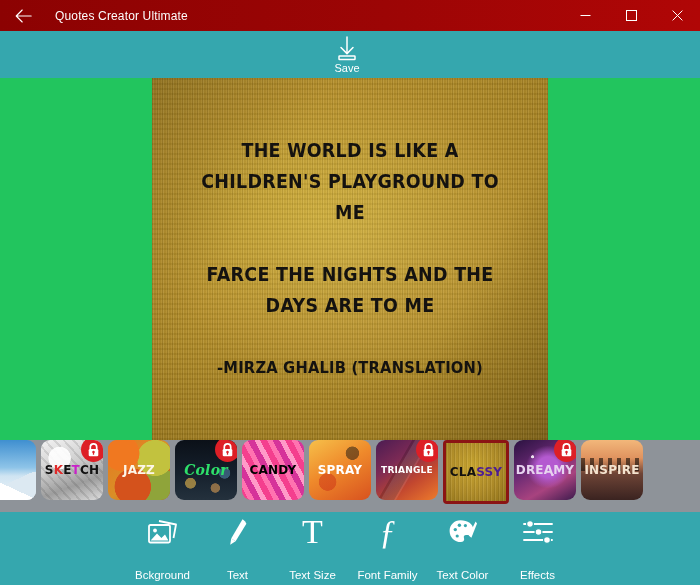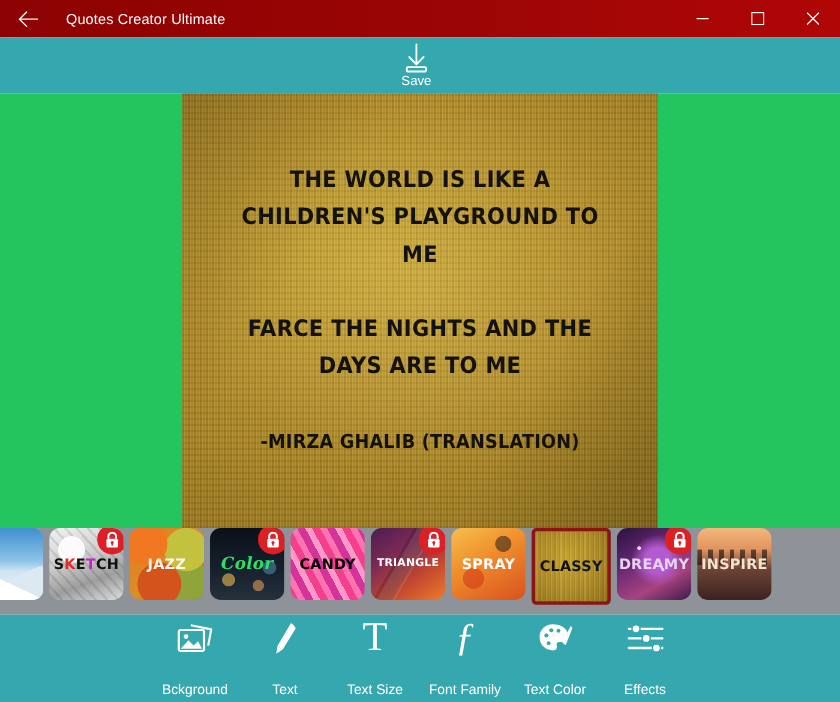--- a/index.html
+++ b/index.html
@@ -440,40 +440,40 @@
               <rect x="5.85" y="9.1" width="1.3" height="2.6" fill="#dd1f26"></rect>
             </svg>
           </span>
         </div>
       </div>
       <div class="thumb">
         <div class="art-candy"></div>
         <div class="thumb-caption" style="color: #000000;">CANDY</div>
       </div>
       <div class="thumb">
+        <div class="art-spray"></div>
+        <div class="thumb-caption" style="color: rgb(255, 255, 255);">SPRAY</div>
+      </div>
+      <div class="thumb">
         <div class="art-triangle"></div>
         <div class="thumb-caption" style="color: rgb(255, 255, 255); font-size: 9px;">TRIANGLE</div>
         <div class="lock-badge">
           <span>
             <svg width="13" height="14" viewBox="0 0 13 14">
               <path d="M3.3 6 V4.1 A3.2 3.2 0 0 1 9.7 4.1 V6" fill="none" stroke="#ffffff" stroke-width="1.7"></path>
               <rect x="1.7" y="5.9" width="9.6" height="7.4" rx="1.3" fill="#ffffff"></rect>
               <circle cx="6.5" cy="9.1" r="1.25" fill="#dd1f26"></circle>
               <rect x="5.85" y="9.1" width="1.3" height="2.6" fill="#dd1f26"></rect>
             </svg>
           </span>
         </div>
       </div>
-      <div class="thumb">
-        <div class="art-spray"></div>
-        <div class="thumb-caption" style="color: rgb(255, 255, 255);">SPRAY</div>
-      </div>
       <div class="thumb selected">
         <div class="art-classy"></div>
-        <div class="thumb-caption" style="color: rgb(20, 18, 16);"><span style="color: rgb(20, 18, 16);">CLA</span><span style="color: #0f172a;">SSY</span></div>
+        <div class="thumb-caption" style="color: rgb(20, 18, 16);"><span style="color: rgb(20, 18, 16);">CLA</span><span style="color: #4c1d95;">SSY</span></div>
       </div>
       <div class="thumb">
         <div class="art-dreamy"></div>
         <div class="thumb-caption" style="color: rgb(231, 212, 239);">DREAMY</div>
         <div class="lock-badge">
           <span>
             <svg width="13" height="14" viewBox="0 0 13 14">
               <path d="M3.3 6 V4.1 A3.2 3.2 0 0 1 9.7 4.1 V6" fill="none" stroke="#ffffff" stroke-width="1.7"></path>
               <rect x="1.7" y="5.9" width="9.6" height="7.4" rx="1.3" fill="#ffffff"></rect>
               <circle cx="6.5" cy="9.1" r="1.25" fill="#dd1f26"></circle>

